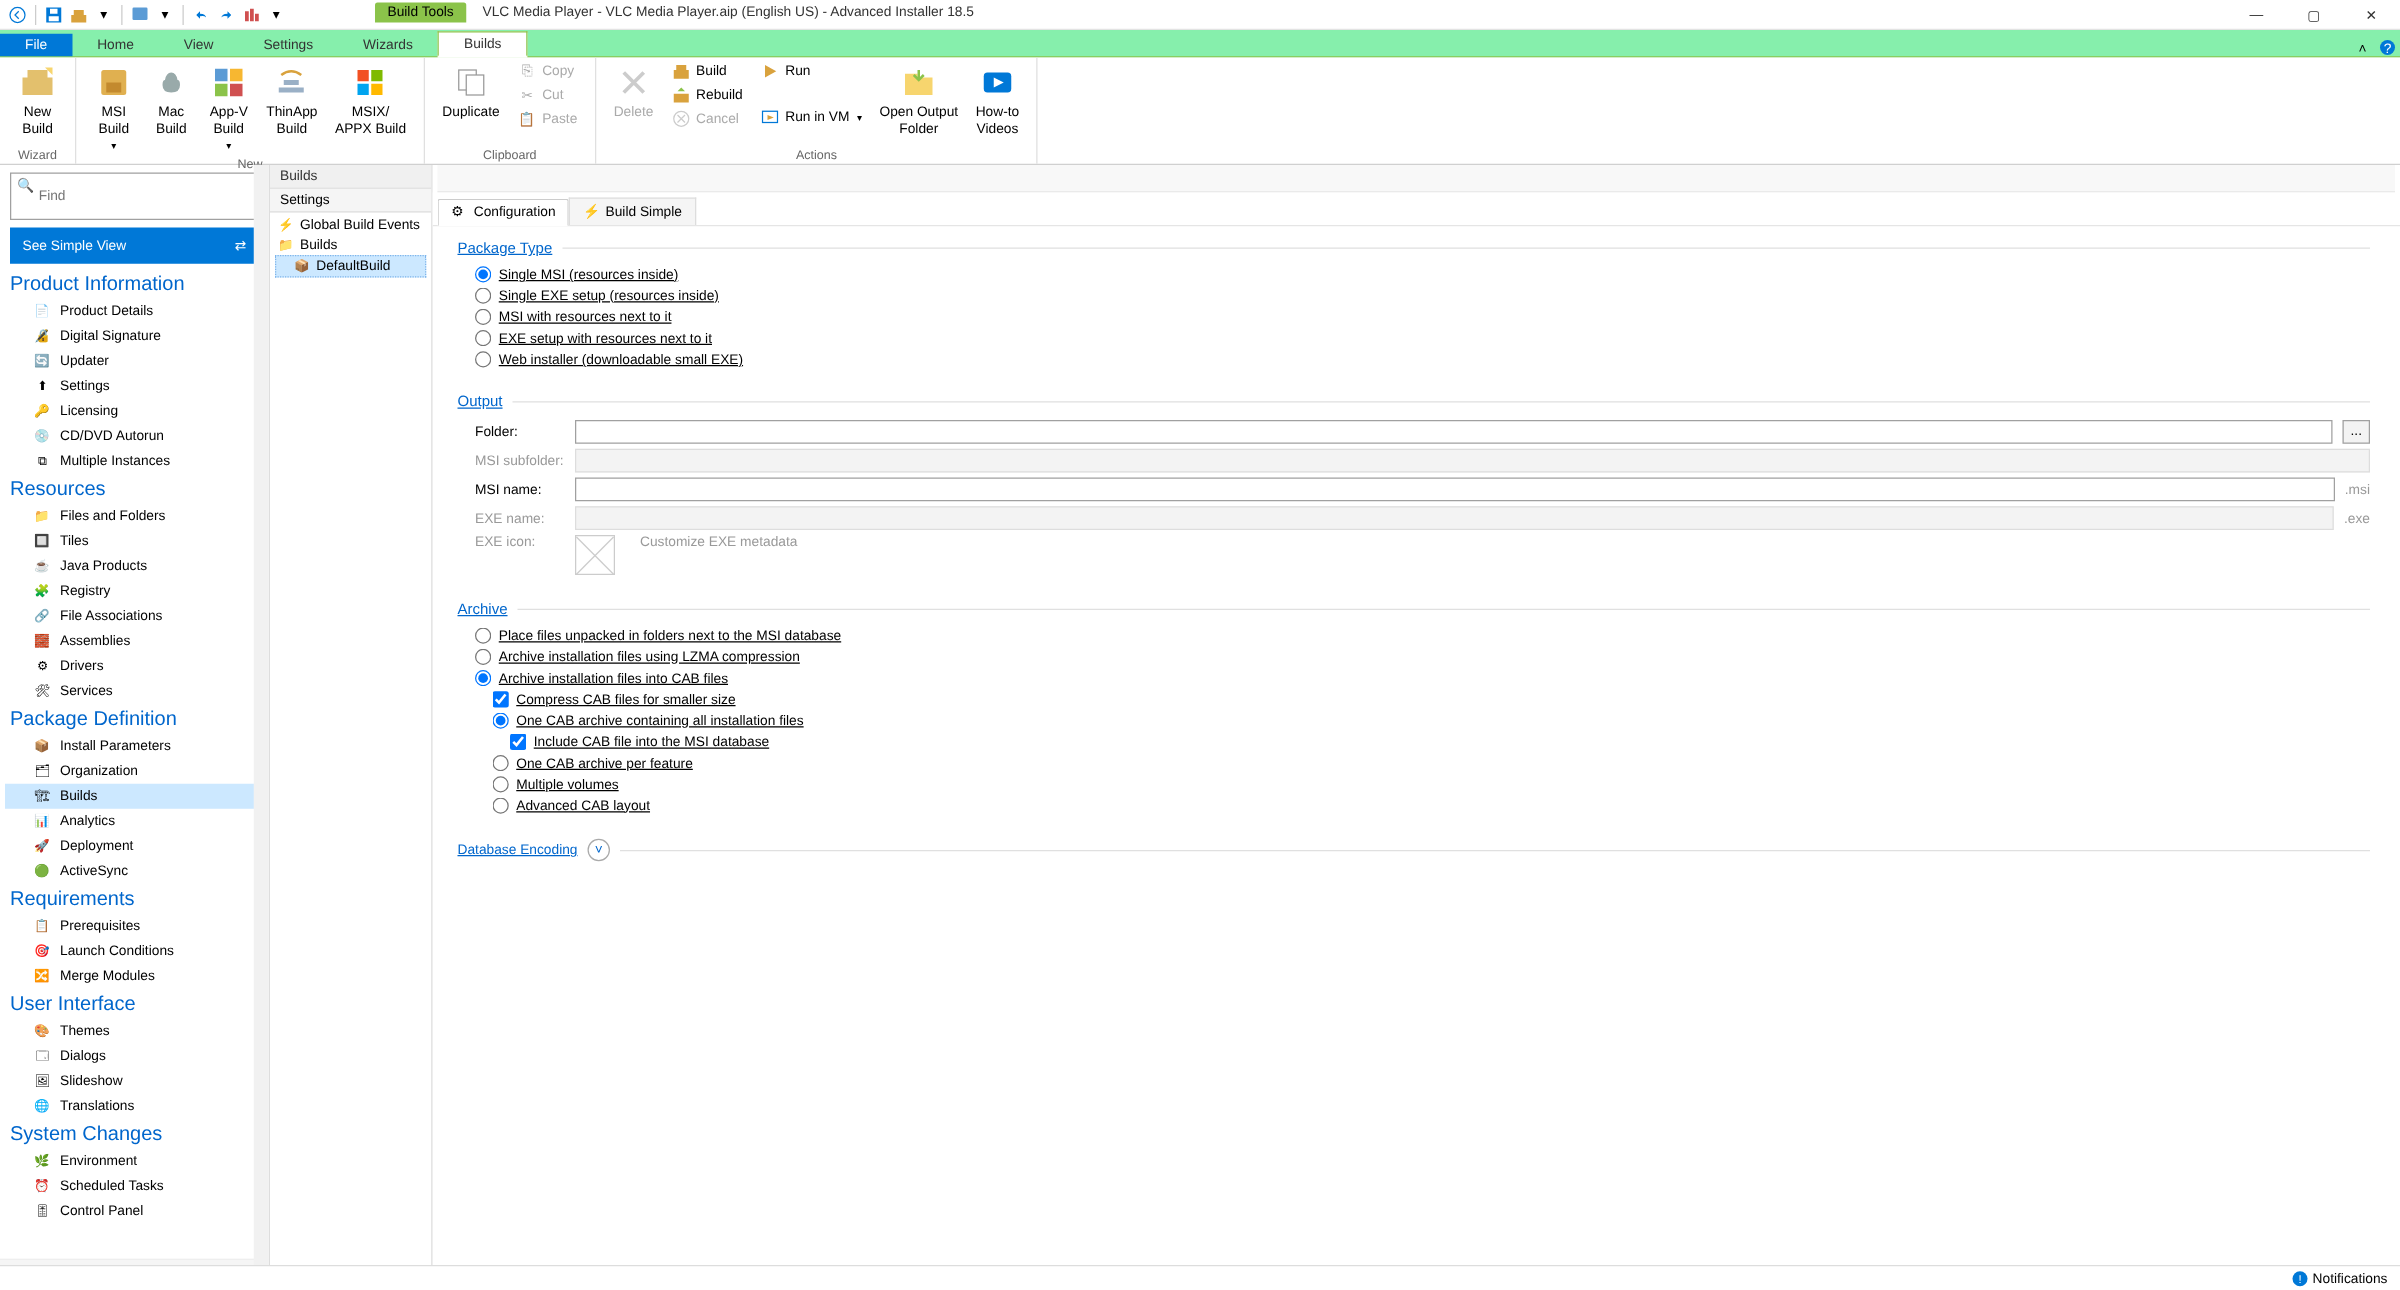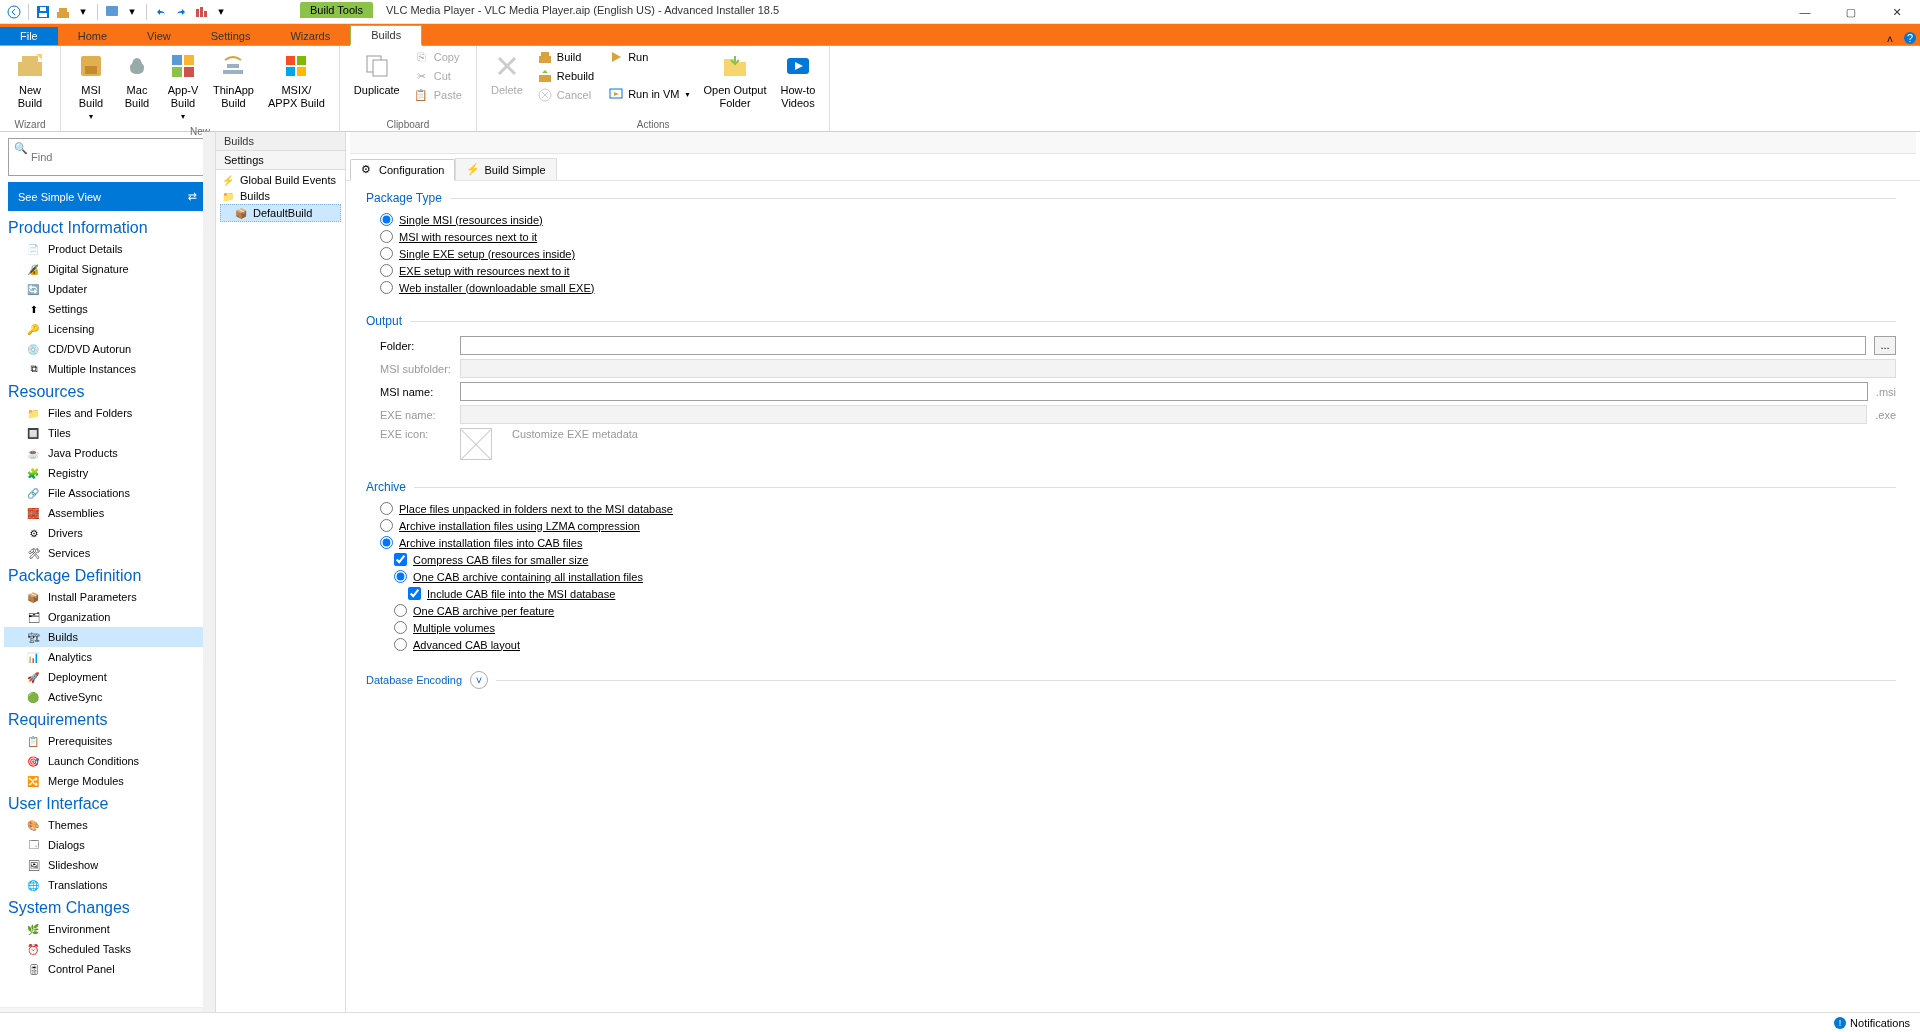--- a/index.html
+++ b/index.html
@@ -6,21 +6,21 @@
 body { background:#fff; color:#000; overflow:hidden; user-select:none; }
 .titlebar { height:24px; display:flex; align-items:center; background:#fff; border-bottom:1px solid #e3e3e3; position:relative; }
 .qat { display:flex; align-items:center; gap:4px; padding:0 6px; }
 .qat-icon { width:16px; height:16px; display:flex; align-items:center; justify-content:center; }
 .qat-sep { width:1px; height:16px; background:#ccc; margin:0 2px; }
 .build-tools-tab { background:#8bc34a; color:#000; padding:2px 10px; border-top-left-radius:2px; border-top-right-radius:2px; margin-left:200px; position:absolute; left:100px; top:2px; font-size:11px; }
 .titletext { position:absolute; left:386px; top:4px; color:#333; }
 .win-controls { position:absolute; right:0; top:0; display:flex; }
 .win-btn { width:46px; height:24px; display:flex; align-items:center; justify-content:center; color:#333; }
 .help-btn { display:flex; align-items:center; justify-content:center; width:20px; }
-.tabs-row { height:22px; display:flex; align-items:flex-end; background:#f97316; border-bottom:1px solid #8bc34a; }
+.tabs-row { height:22px; display:flex; align-items:flex-end; background:#86efac; border-bottom:1px solid #8bc34a; }
 .tab { padding:3px 20px; color:#333; cursor:default; }
 .tab.file { background:#0078d7; color:#fff; }
 .tab.active { border:1px solid #8bc34a; border-bottom:2px solid #fff; background:#fff; position:relative; top:1px; }
 .ribbon { height:86px; display:flex; border-bottom:1px solid #d0d0d0; background:#fff; }
 .ribbon-group { display:flex; flex-direction:column; align-items:center; padding:2px 10px 1px; border-right:1px solid #e0e0e0; }
 .ribbon-group-content { display:flex; align-items:flex-start; gap:6px; flex:1; }
 .ribbon-big-btn { display:flex; flex-direction:column; align-items:center; gap:2px; padding:2px 4px; text-align:center; min-width:40px; line-height:1.2; }
 .ribbon-big-btn .ic { width:32px; height:32px; display:flex; align-items:center; justify-content:center; }
 .ribbon-small-btn { display:flex; align-items:center; gap:4px; padding:1px 4px; }
 .ribbon-small-btn .ic { width:16px; height:16px; display:flex; align-items:center; justify-content:center; }
@@ -50,21 +50,21 @@
 .tree-sel { background:#cce8ff; border:1px dotted #7eb4ea; }
 .main-panel { flex:1; display:flex; flex-direction:column; overflow:auto; }
 .lead-bar { height:22px; background:#f8f8f8; border-bottom:1px solid #e5e5e5; margin:0 4px; }
 .subtabs { display:flex; gap:0; border-bottom:1px solid #e5e5e5; padding:4px 4px 0; background:#fff; }
 .subtab { display:flex; align-items:center; gap:4px; padding:3px 10px; cursor:default; }
 .subtab.active { border:1px solid #ccc; border-bottom:1px solid #fff; background:#fff; position:relative; top:1px; border-radius:2px 2px 0 0; }
 .subtab.inactive { background:#f5f5f5; border:1px solid #ddd; border-bottom:none; }
 .subtab .ic { width:14px; height:14px; }
 .form-area { padding:10px 24px 10px 20px; }
 .fieldset { margin-bottom:18px; }
-.fieldset-legend { color:#0066cc; font-size:12px; margin-bottom:6px; display:flex; align-items:center; }
+.fieldset-legend { color:#0066cc; font-size:12px; margin-bottom:6px; display:flex; align-items:center;text-decoration:underline; }
 .fieldset-legend::after { content:""; flex:1; height:1px; background:#e0e0e0; margin-left:8px; }
 .radio-row, .check-row { display:flex; align-items:center; gap:6px; padding:2px 0 2px 14px;text-decoration:underline; }
 .radio-row input, .check-row input { margin:0; }
 .sub-indent { padding-left:28px; }
 .sub-indent2 { padding-left:42px; }
 .form-row { display:flex; align-items:center; gap:8px; padding:2px 0 2px 14px; }
 .form-row label { width:72px; }
 .muted { color:#999; }
 .form-row input.text { flex:1; height:19px; border:1px solid #a0a0a0; background:#fff; padding:0 4px; }
 .form-row input.text[disabled] { background:#f3f3f3; border-color:#ddd; color:#aaa; }
@@ -531,25 +531,25 @@
     <div class="form-area">
 
       <div class="fieldset">
         <div class="fieldset-legend">Package Type</div>
         <div class="radio-row">
             <input type="radio" name="pt" checked="" style="">
             <span>Single MSI (resources inside)</span>
           </div>
         <div class="radio-row">
             <input type="radio" name="pt" style="">
+            <span>Single EXE setup (resources inside)</span>
+          </div>
+        <div class="radio-row">
+            <input type="radio" name="pt" style="">
             <span>MSI with resources next to it</span>
-          </div>
-        <div class="radio-row">
-            <input type="radio" name="pt" style="">
-            <span>Single EXE setup (resources inside)</span>
           </div>
         <div class="radio-row">
             <input type="radio" name="pt" style="">
             <span>EXE setup with resources next to it</span>
           </div>
         <div class="radio-row">
             <input type="radio" name="pt" style="">
             <span>Web installer (downloadable small EXE)</span>
           </div>
       </div>

